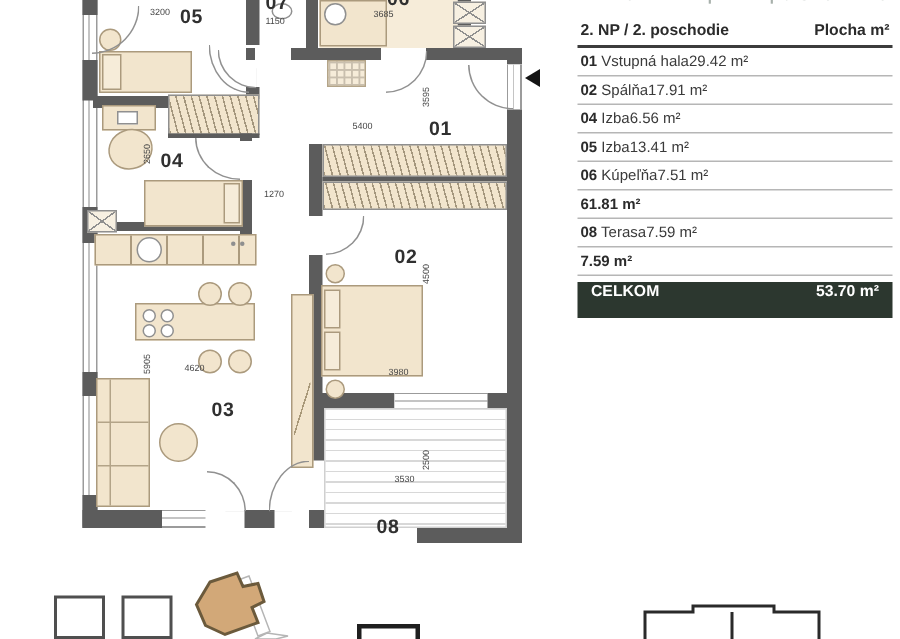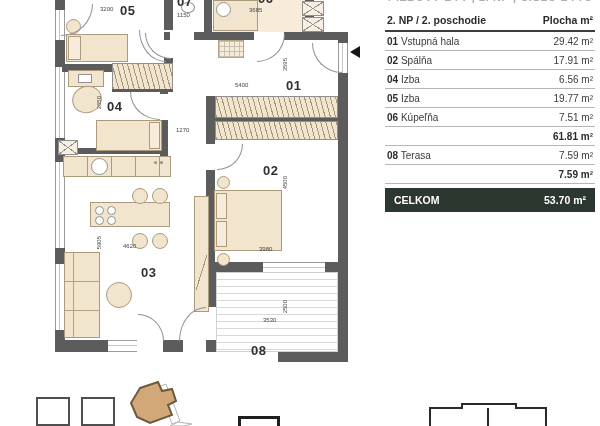--- a/index.html
+++ b/index.html
@@ -37,26 +37,26 @@
   
   .rlab{position:absolute;font-weight:700;font-size:13px;color:#303030;letter-spacing:.5px}
   .dim{position:absolute;font-size:6px;color:#474747;white-space:nowrap}
   .vdim{writing-mode:vertical-rl;transform:rotate(180deg)}
   
   #sidebar{position:absolute;left:385px;top:0;width:210px}
   .titleclip{height:8px;overflow:hidden}
   .titleclip span{display:block;margin-top:-9px;font-size:11px;font-weight:700;color:#a7b0ab;letter-spacing:.6px;white-space:nowrap}
   .thead{display:flex;justify-content:space-between;align-items:flex-end;height:24px;
          border-bottom:2px solid #3c3c3c;font-weight:700;font-size:10.5px;color:#2b2b2b;padding:0 2px 4px 2px;box-sizing:border-box}
-  .trow{display:flex;justify-content:space-between;align-items:center;height:19px;
+  .trow{display:flex;justify-content:flex-start;align-items:center;height:19px;
         border-bottom:1px solid #b6b6b6;font-size:10px;padding:0 2px;box-sizing:border-box}
   .trow .name .num{font-weight:700;color:#2b2b2b}
   .trow .val{color:#3a3a3a}
   .trow.sub .val{font-weight:700;color:#2b2b2b}
-  .total{display:flex;justify-content:space-between;align-items:center;height:24px;margin-top:4px;
+  .total{display:flex;justify-content:space-between;height:24px;margin-top:4px;
          background:#2c372f;color:#fff;font-weight:700;font-size:10.5px;padding:0 9px;box-sizing:border-box}
   .thinline{position:absolute;background:#b3a488}
   .dot{position:absolute;background:#8f8f8f;border-radius:50%}
   .vmark{position:absolute;background-image:
      linear-gradient(to bottom right,transparent calc(50% - .5px),#a89878 calc(50% - .5px) calc(50% + .5px),transparent calc(50% + .5px))}
 </style>
 </head>
 <body>
 
 <div id="plan" class="abs" style="left:0;top:0;width:385px;height:426px">
@@ -208,21 +208,21 @@
   <div class="trow">
     <span class="name"><span class="num">02</span> <span>Spálňa</span></span>
     <span class="val">17.91 m²</span>
   </div>
   <div class="trow">
     <span class="name"><span class="num">04</span> <span>Izba</span></span>
     <span class="val">6.56 m²</span>
   </div>
   <div class="trow">
     <span class="name"><span class="num">05</span> <span>Izba</span></span>
-    <span class="val">19.77 m²</span>
+    <span class="val">13.41 m²</span>
   </div>
   <div class="trow">
     <span class="name"><span class="num">06</span> <span>Kúpeľňa</span></span>
     <span class="val">7.51 m²</span>
   </div>
 
   <div class="trow sub">
     <span class="name"></span>
     <span class="val">61.81 m²</span>
   </div>

